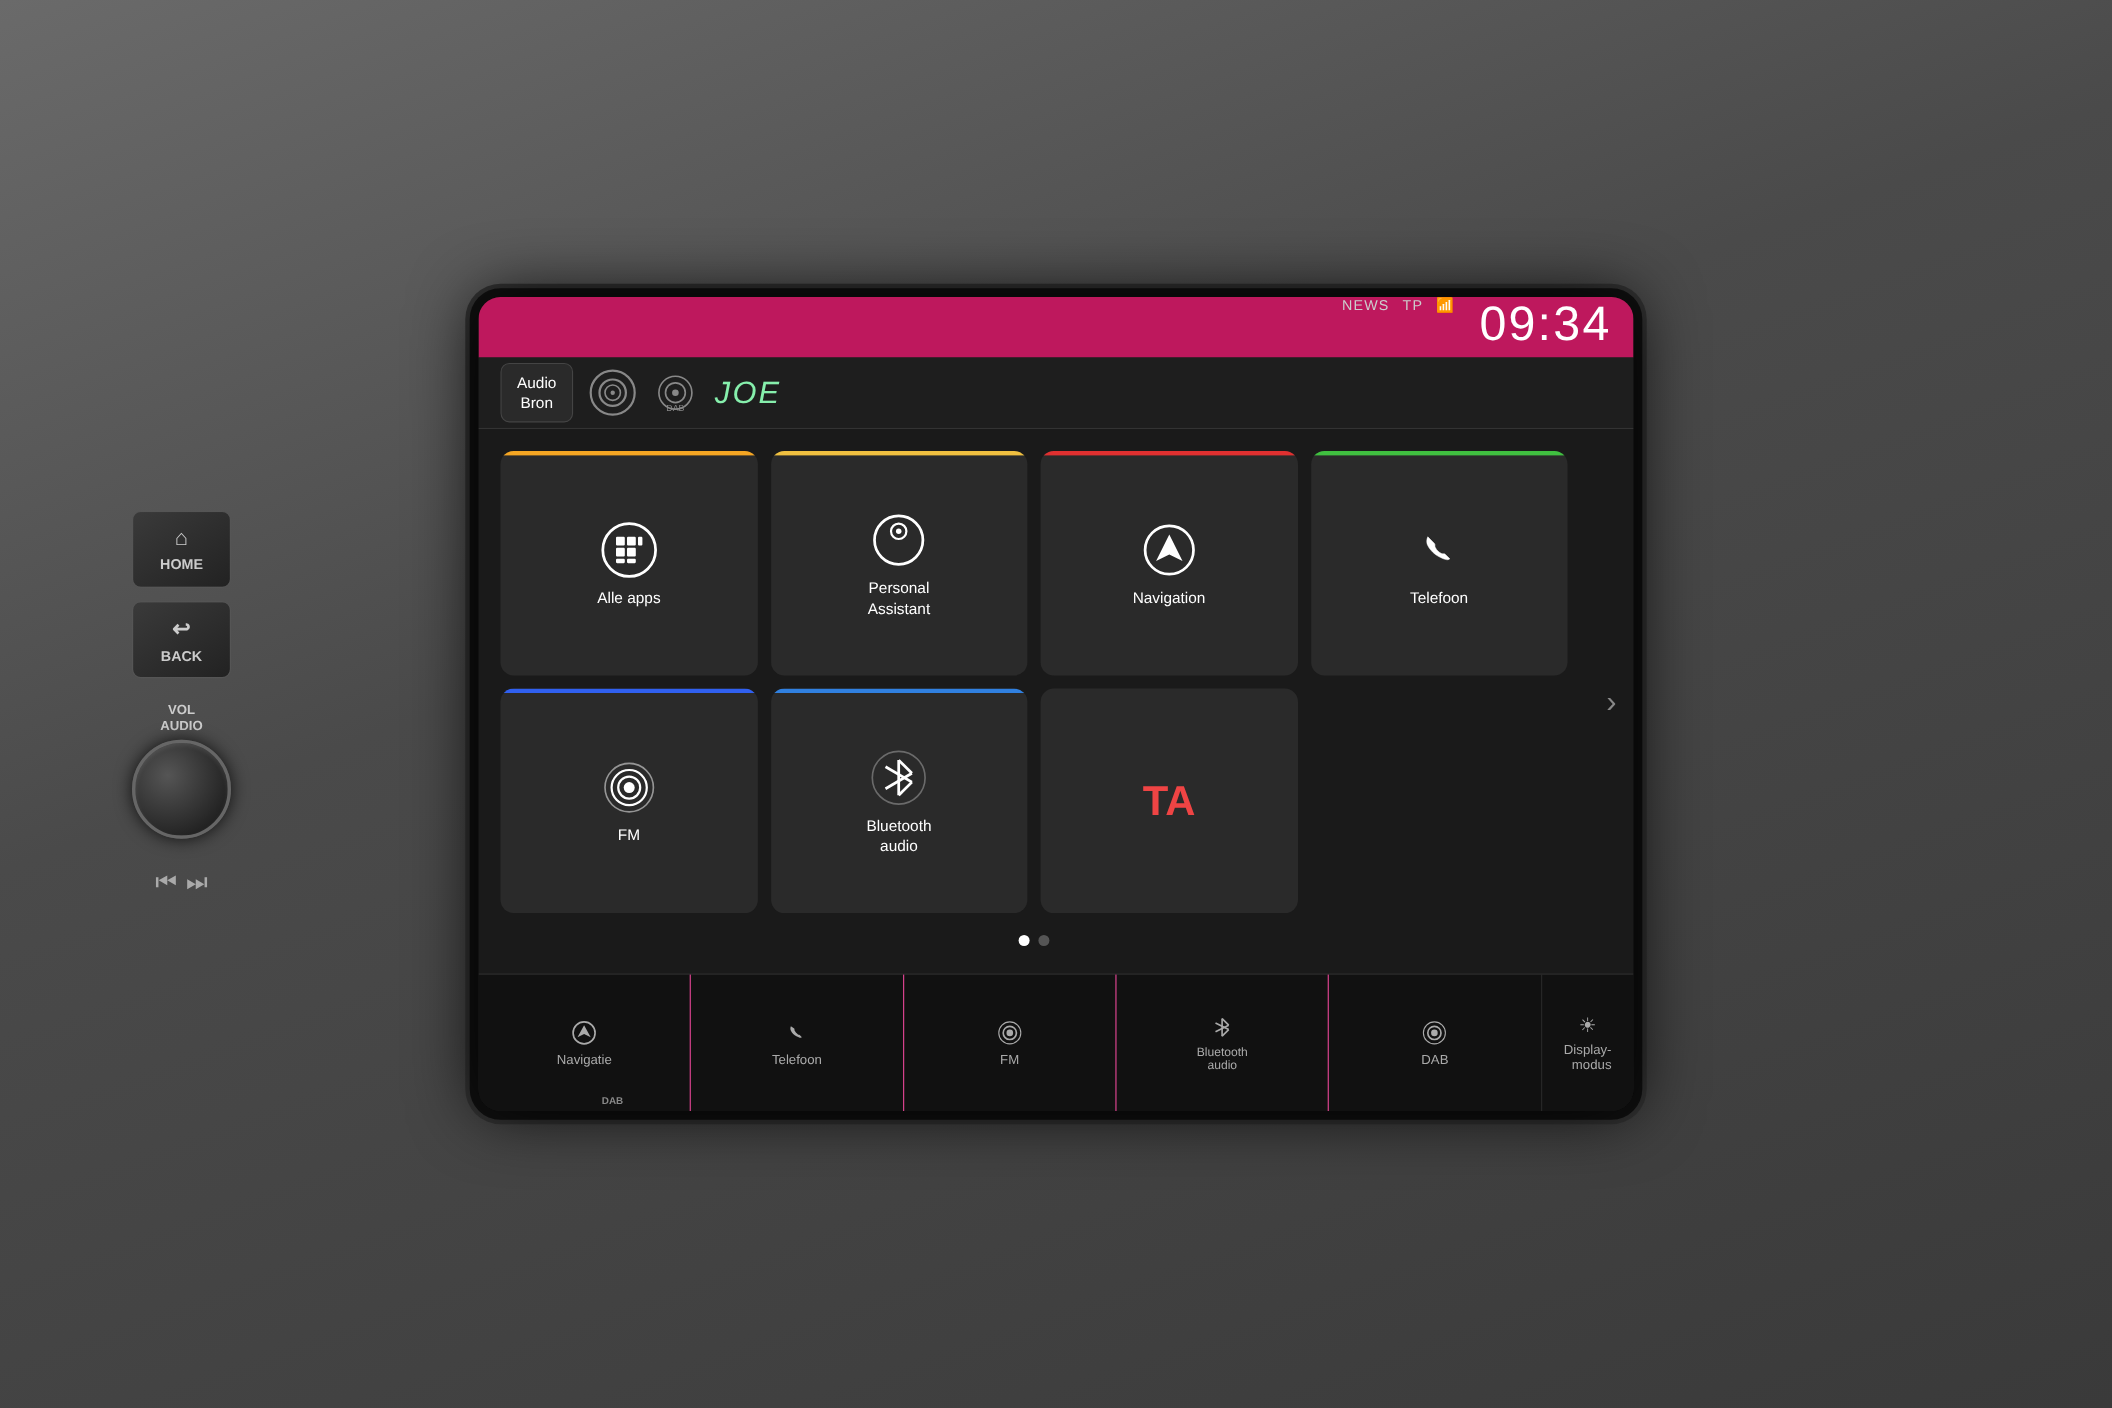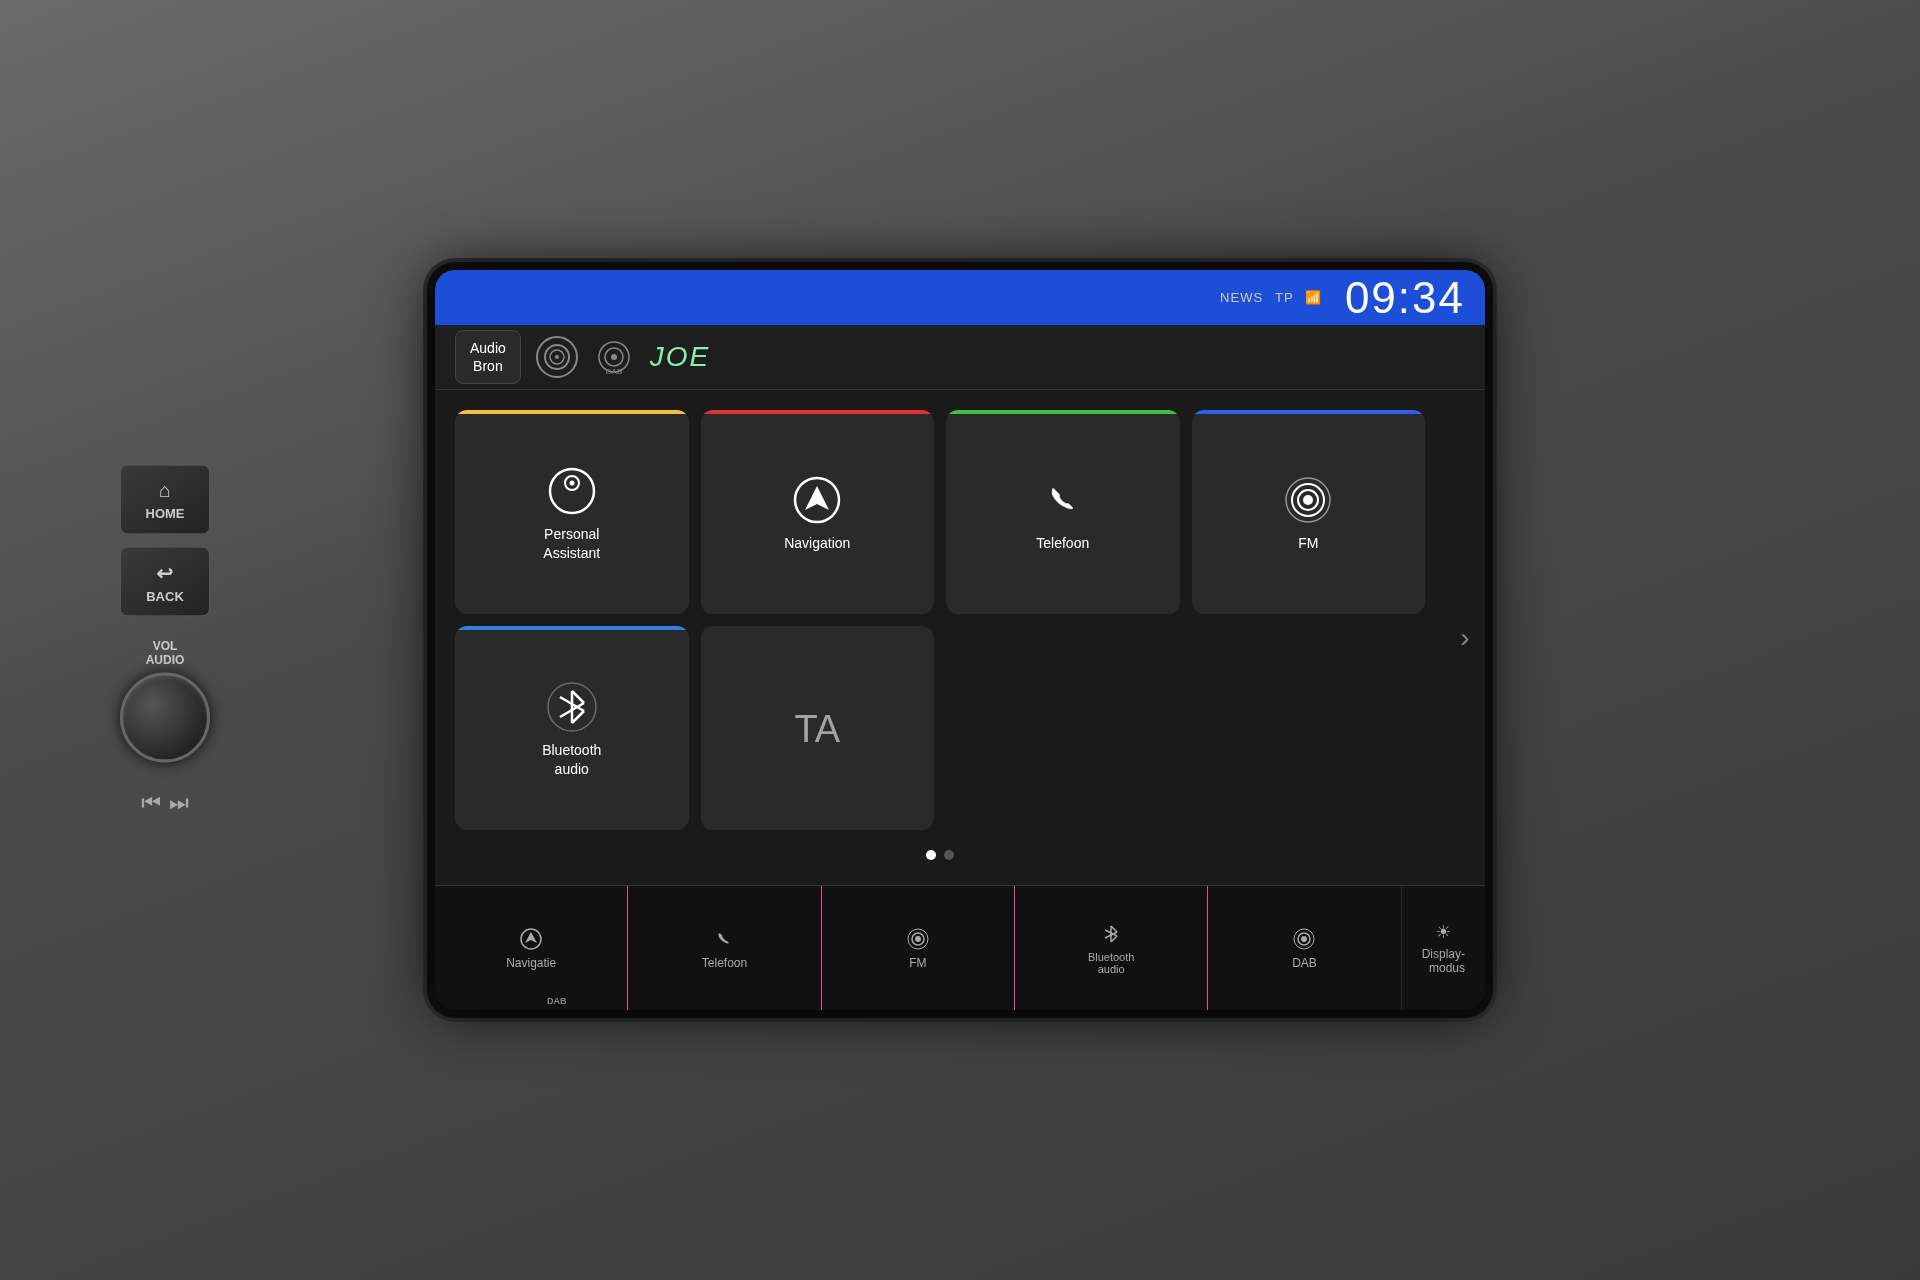--- a/index.html
+++ b/index.html
@@ -101,23 +101,23 @@
       background: #1a1a1a;
       border-radius: 20px;
       overflow: hidden;
       position: relative;
       box-shadow: 0 0 60px rgba(0,0,0,0.9), 0 0 0 8px #111, 0 0 0 12px #333;
     }
 
     
     .status-bar {
       height: 55px;
-      background: #1d4ed8;
-      display: flex;
-      align-items: center;
+      background: #be185d;
+      display: flex;
+      align-items: flex-start;
       justify-content: flex-end;
       padding: 0 20px;
       gap: 12px;
     }
 
     .status-info {
       color: #ccc;
       font-size: 13px;
       letter-spacing: 1px;
     }
@@ -387,20 +387,33 @@
             <text x="21" y="38" text-anchor="middle" fill="#888" font-size="8">DAB</text>
           </svg>
         </div>
         <div class="station-name">JOE</div>
       </div>
 
       <div class="content-row">
         <div class="grid-area">
           <div class="apps-grid">
 
+            <div class="app-tile tile-orange">
+              <svg class="tile-svg" viewBox="0 0 52 52">
+                <circle cx="26" cy="26" r="24" fill="none" stroke="white" stroke-width="2.5"></circle>
+                <rect x="14" y="14" width="8" height="8" rx="1" fill="white"></rect>
+                <rect x="24" y="14" width="8" height="8" rx="1" fill="white"></rect>
+                <rect x="34" y="14" width="4" height="8" rx="1" fill="white"></rect>
+                <rect x="14" y="24" width="8" height="8" rx="1" fill="white"></rect>
+                <rect x="24" y="24" width="8" height="8" rx="1" fill="white"></rect>
+                <rect x="14" y="34" width="8" height="4" rx="1" fill="white"></rect>
+                <rect x="24" y="34" width="8" height="4" rx="1" fill="white"></rect>
+              </svg>
+              <span class="app-tile-label">Alle apps</span>
+            </div>
 
             <div class="app-tile tile-yellow">
               <svg class="tile-svg" viewBox="0 0 52 52">
                 <circle cx="26" cy="26" r="22" fill="none" stroke="white" stroke-width="2.5"></circle>
                 <circle cx="26" cy="18" r="7" fill="none" stroke="white" stroke-width="2"></circle>
                 <circle cx="26" cy="18" r="2.5" fill="white"></circle>
               </svg>
               <span class="app-tile-label">Personal<br>Assistant</span>
             </div>
 
@@ -436,21 +449,21 @@
                 <line x1="38" y1="22" x2="14" y2="36" stroke="white" stroke-width="2.5"></line>
                 <line x1="26" y1="42" x2="38" y2="30" stroke="white" stroke-width="2.5"></line>
                 <line x1="38" y1="30" x2="14" y2="16" stroke="white" stroke-width="2.5"></line>
                 <circle cx="26" cy="26" r="24" fill="none" stroke="white" stroke-width="1.5" opacity="0.3"></circle>
               </svg>
               <span class="app-tile-label">Bluetooth<br>audio</span>
             </div>
 
 
             <div class="app-tile">
-              <span style="color:#a3a3a3;font-size:38px;font-weight:normal;">TA</span>
+              <span style="color:#ef4444;font-size:38px;font-weight:bold;">TA</span>
             </div>
 
           </div>
 
           <div class="pagination">
             <div class="dot active"></div>
             <div class="dot"></div>
           </div>
         </div>
 

